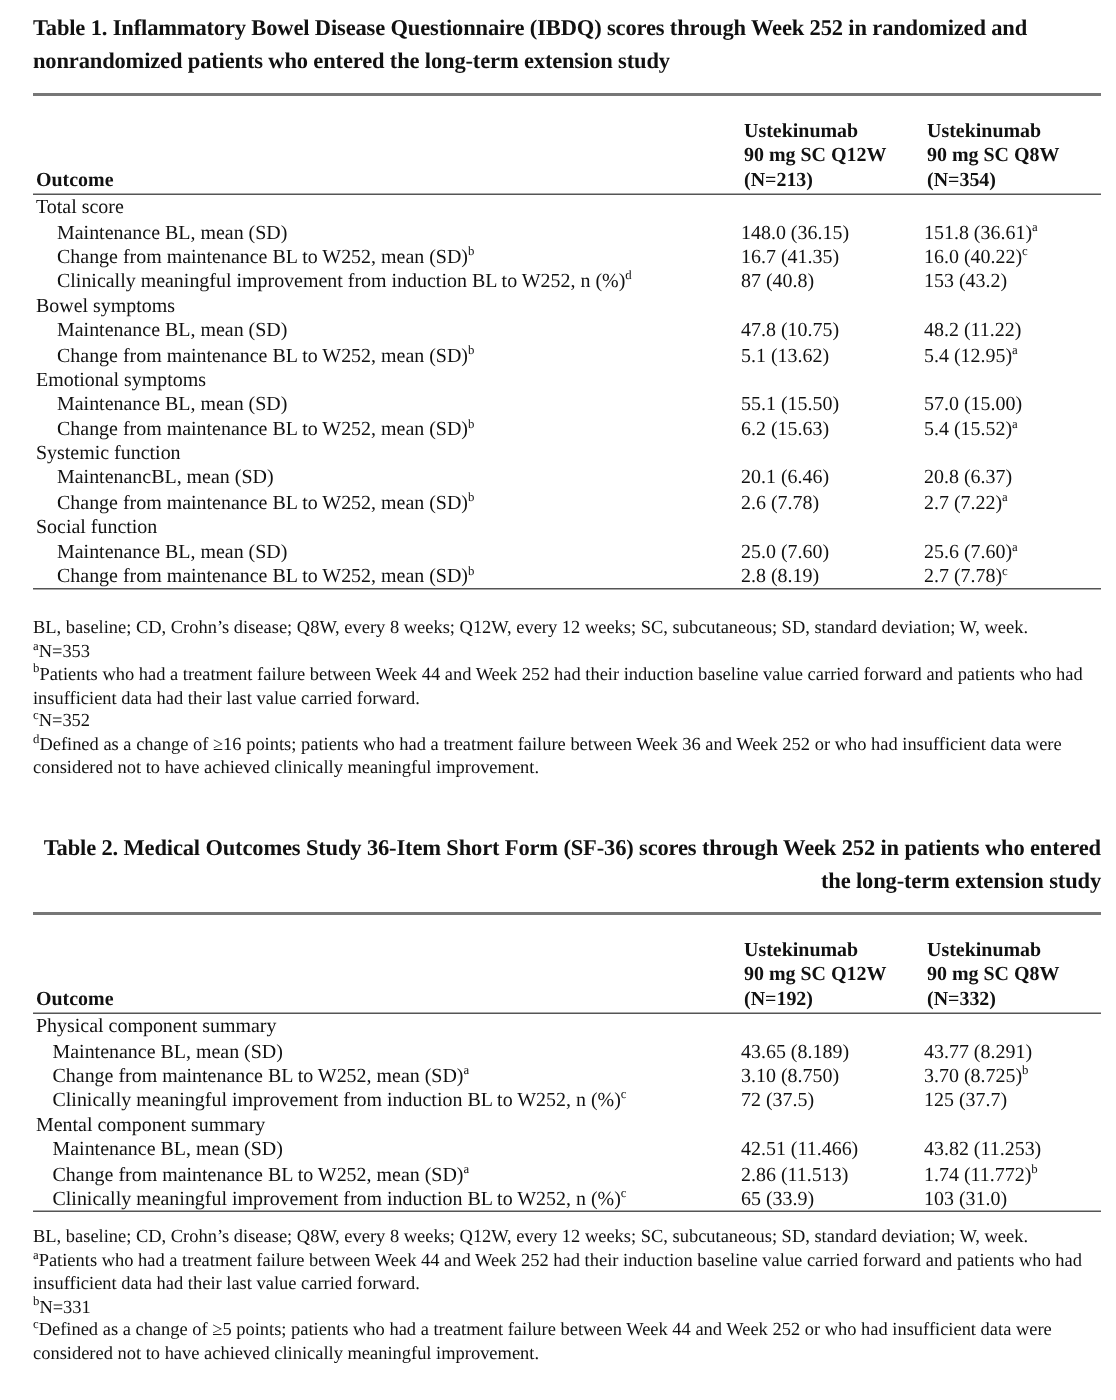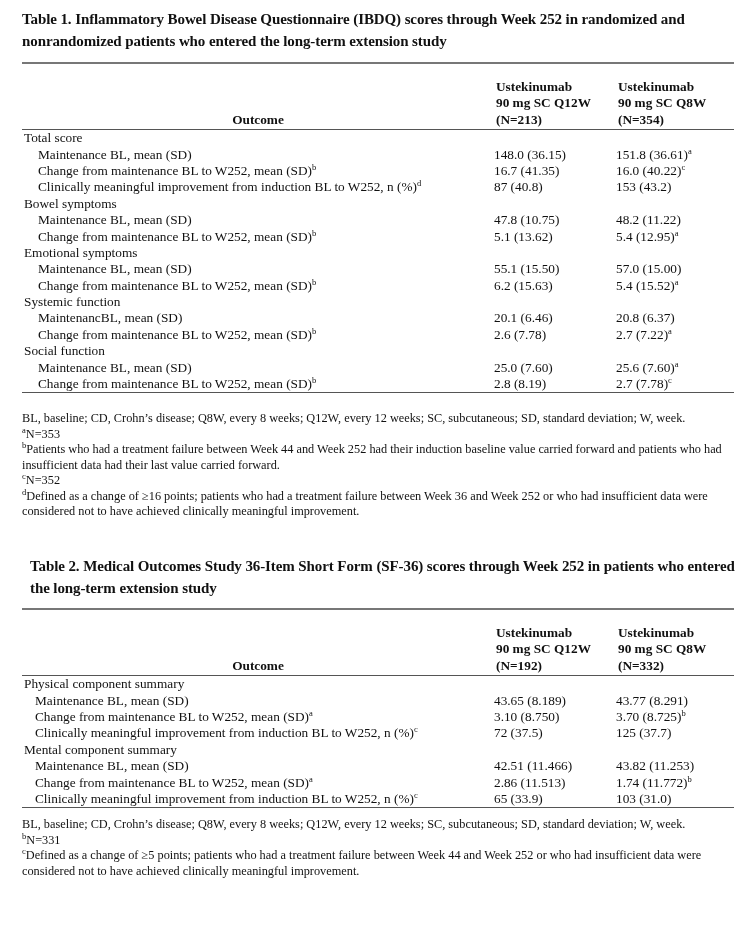--- a/index.html
+++ b/index.html
@@ -8,34 +8,34 @@
     font-family: "Liberation Serif", "DejaVu Serif", serif;
     color: #111111;
     position: relative;
   }
   .page { position: absolute; left: 22px; top: 0; width: 712px; }
   .tbl-title {
     font-weight: bold; font-size: 15px; line-height: 22px;
     margin: 0; letter-spacing: -0.1px;
   }
   #t1-title { position: absolute; top: 8px; left: 0; width: 712px; }
-  #t2-title { position: absolute; top: 555px; left: 8px; width: 712px; }
+  #t2-title { position: absolute; top: 555px; left: 0; width: 712px; text-align: right; }
 
   table.data {
     border-collapse: collapse; width: 712px; font-size: 13.3px; line-height: 16px;
     position: absolute; left: 0;
   }
   #t1 { top: 62px; }
   #t2 { top: 608px; }
   table.data thead th {
     font-weight: bold; vertical-align: bottom; padding: 0 2px 0 2px;
     line-height: 16.5px;
   }
   table.data thead tr.hdr { border-top: 2px solid #777; border-bottom: 1.5px solid #555; }
-  table.data thead th.outcome { text-align: center; padding-left: 2px; }
+  table.data thead th.outcome { text-align: left; padding-left: 2px; }
   table.data thead th.col { text-align: left; }
   #t1 thead th { height: 54px; padding-top: 10px; padding-bottom: 1px; }
   #t2 thead th { height: 54px; padding-top: 10px; padding-bottom: 1px; }
   table.data tbody td { padding: 0; height: 16.4px; white-space: nowrap; }
   table.data tbody tr:last-child { border-bottom: 1.5px solid #555; }
   td.grp { padding-left: 2px !important; }
   td.sub { padding-left: 16px !important; }
   td.num { text-align: left; }
   #t1 col.c0 { width: 472px; } #t1 col.c1 { width: 122px; } #t1 col.c2 { width: 118px; }
   #t2 col.c0 { width: 472px; } #t2 col.c1 { width: 122px; } #t2 col.c2 { width: 118px; }
@@ -211,17 +211,18 @@
         </tr>
         <tr>
           <td class="sub"><span>Clinically meaningful improvement from induction BL to W252, n (%)</span><sup>c</sup></td>
           <td class="num"><span>65 (33.9)</span><sup></sup></td>
           <td class="num"><span>103 (31.0)</span><sup></sup></td>
         </tr>
       </tbody>
   </table>
   <div id="t2-notes" class="notes">
       <p><sup></sup><span>BL, baseline; CD, Crohn’s disease; Q8W, every 8 weeks; Q12W, every 12 weeks; SC, subcutaneous; SD, standard deviation; W, week.</span></p>
+      <p><sup>a</sup><span>Patients who had a treatment failure between Week 44 and Week 252 had their induction baseline value carried forward and patients who had insufficient data had their last value carried forward.</span></p>
       <p><sup>b</sup><span>N=331</span></p>
       <p><sup>c</sup><span>Defined as a change of ≥5 points; patients who had a treatment failure between Week 44 and Week 252 or who had insufficient data were considered not to have achieved clinically meaningful improvement.</span></p>
     </div>
 
 </div>
 
 </body></html>

